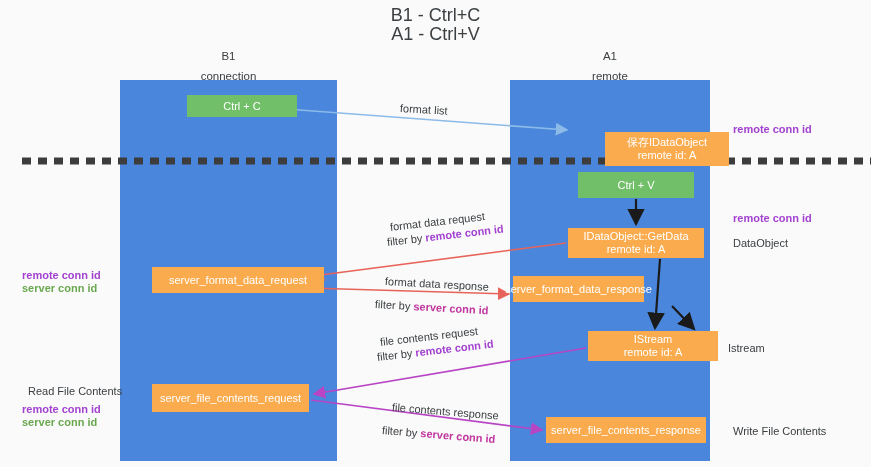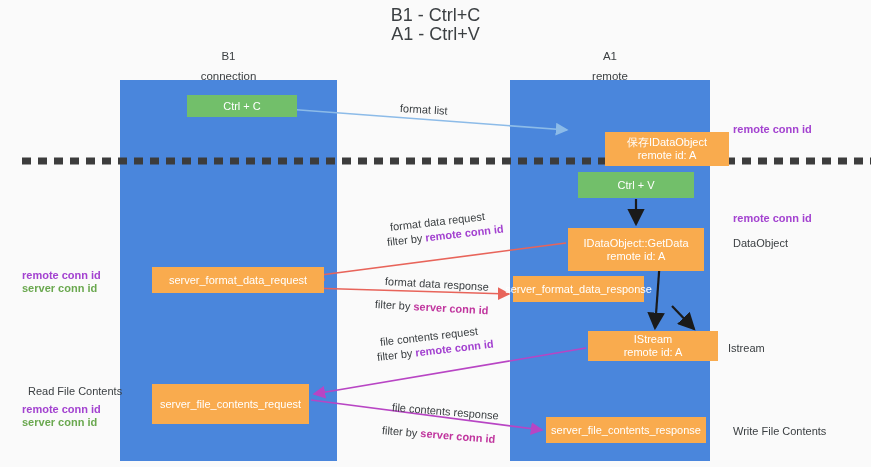--- a/index.html
+++ b/index.html
@@ -34,25 +34,25 @@
     position:absolute;display:flex;align-items:center;justify-content:center;
     text-align:center;color:#ffffff;font-size:11px;line-height:13px;
     white-space:pre-line;box-sizing:border-box;padding:2px 4px;
   }
   .node.green{background:#72bf6a;}
   .node.orange{background:#f9ab4e;}
 
   #node-ctrl-c{left:162px;top:95px;width:110px;height:22px;margin-left:25px;}
   #node-save-idataobject{left:573px;top:132px;width:124px;height:34px;margin-left:32px;}
   #node-ctrl-v{left:578px;top:172px;width:116px;height:26px;}
-  #node-getdata{left:568px;top:228px;width:136px;height:43px;}
+  #node-getdata{left:568px;top:228px;width:136px;height:30px;}
   #node-server-format-data-request{left:152px;top:267px;width:172px;height:26px;}
   #node-server-format-data-response{left:513px;top:276px;width:131px;height:26px;}
   #node-istream{left:588px;top:331px;width:130px;height:30px;}
-  #node-server-file-contents-request{left:152px;top:384px;width:157px;height:40px;}
+  #node-server-file-contents-request{left:152px;top:384px;width:157px;height:28px;}
   #node-server-file-contents-response{left:546px;top:417px;width:160px;height:26px;}
 
   
   .edge-label{
     position:absolute;font-size:11px;line-height:14px;color:#3c4043;
     white-space:nowrap;
   }
   .edge-label .hl-remote{color:#a342d0;font-weight:bold;}
   .edge-label .hl-server{color:#c0359e;font-weight:bold;}
   .rot-dn{transform:rotate(3.2deg);transform-origin:left center;}

